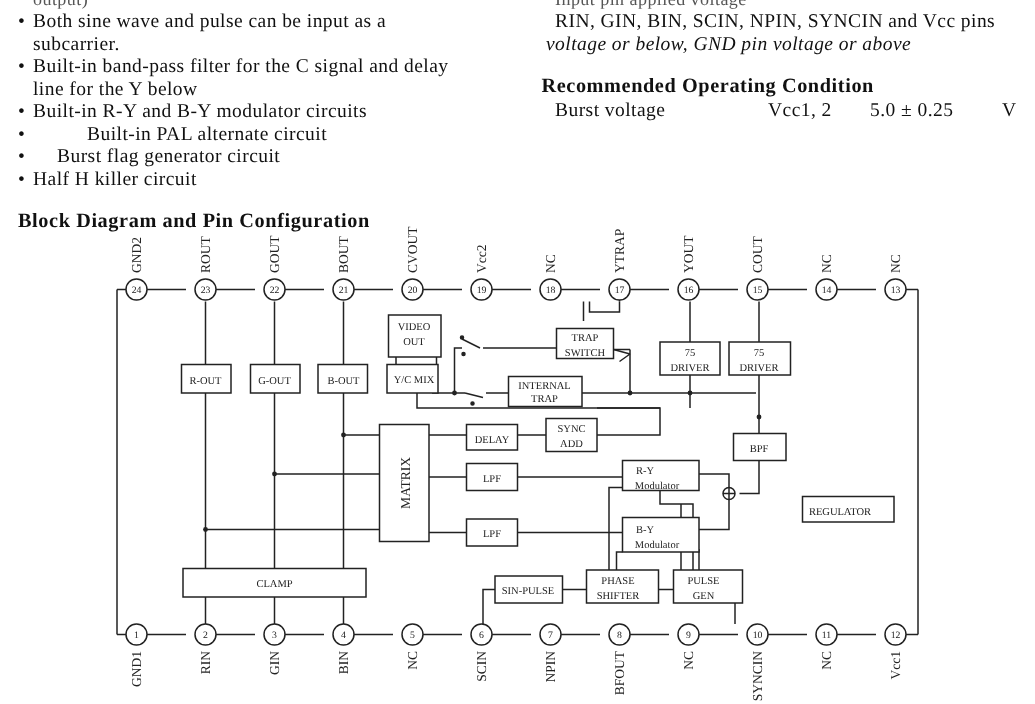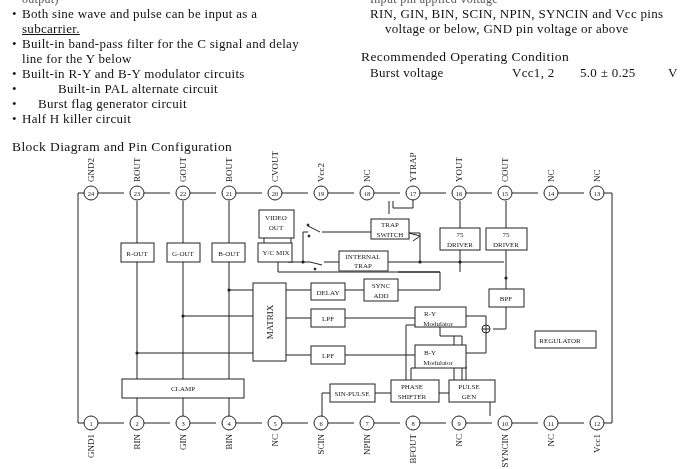--- a/index.html
+++ b/index.html
@@ -1,56 +1,56 @@
 <!DOCTYPE html>
 <html><head>
 <meta charset="utf-8">
 <style>
   html, body { margin: 0; padding: 0; background: #ffffff; }
   body { width: 690px; height: 469px; position: relative; overflow: hidden; font-family: "Liberation Serif", serif; color: #111; }
   .txt { position: absolute; font-size: 13px; line-height: 15px; white-space: nowrap; letter-spacing: 0.3px; }
   .cut { color: #555; font-size: 12px; top: -8px; }
   .bullet { position: absolute; font-size: 13px; line-height: 15px; }
-  .h { position: absolute; font-weight: normal; font-size: 13.5px; letter-spacing: 0.4px; white-space: nowrap; }
+  .h { position: absolute; font-weight: bold; font-size: 13.5px; letter-spacing: 0.4px; white-space: nowrap; }
   #diagram { position: absolute; left: 0; top: 0; }
   #diagram text { font-family: "Liberation Serif", serif; }
   .blk { font-size: 7px; fill: #222; }
   .pinlbl { font-family: "Liberation Sans", sans-serif; font-size: 9px; fill: #222; }
   .pinnum { font-size: 6.5px; fill: #222; }
 </style>
 </head>
 <body>
 
 <div class="txt cut" style="left:22px;">output)</div>
 
 <div>
   <span class="bullet" style="left:12px;top:6px;">•</span>
   <div class="txt" style="left:22px;top:6px;text-align:right;">Both sine wave and pulse can be input as a</div>
-  <div class="txt" style="left:22px;top:21px;text-decoration:underline;">subcarrier.</div>
+  <div class="txt" style="left:22px;top:21px;">subcarrier.</div>
 
   <span class="bullet" style="left:12px;top:36px;">•</span>
   <div class="txt" style="left:22px;top:36px;font-family:Liberation Serif, serif;">Built-in band-pass filter for the C signal and delay</div>
   <div class="txt" style="left:22px;top:51px;">line for the Y below</div>
 
   <span class="bullet" style="left:12px;top:66px;">•</span>
   <div class="txt" style="left:22px;top:66px;">Built-in R-Y and B-Y modulator circuits</div>
 
   <span class="bullet" style="left:12px;top:81px;">•</span>
   <div class="txt" style="left:22px;top:81px;margin-left:36px;">Built-in PAL alternate circuit</div>
 
   <span class="bullet" style="left:12px;top:96px;">•</span>
   <div class="txt" style="left:38px;top:96px;">Burst flag generator circuit</div>
 
   <span class="bullet" style="left:12px;top:111px;">•</span>
   <div class="txt" style="left:22px;top:111px;">Half H killer circuit</div>
 </div>
 
 <div class="txt cut" style="left:370px;">Input pin applied voltage</div>
 <div class="txt" style="left:370px;top:6px;">RIN, GIN, BIN, SCIN, NPIN, SYNCIN and Vcc pins</div>
-<div class="txt" style="left:385px;top:21px;">voltage or below, GND pin voltage or above</div>
+<div class="txt" style="left:364px;top:21px;font-style:italic;">voltage or below, GND pin voltage or above</div>
 
 <div class="h" style="left:361px;top:49px;">Recommended Operating Condition</div>
 <div class="txt" style="left:370px;top:65px;">Burst voltage</div>
 <div class="txt" style="left:512px;top:65px;">Vcc1, 2</div>
 <div class="txt" style="left:580px;top:65px;">5.0 ± 0.25</div>
 <div class="txt" style="left:668px;top:65px;">V</div>
 
 <div class="h" style="left:12px;top:139px;text-align:center;">Block Diagram and Pin Configuration</div>
 
 <svg id="diagram" width="690" height="469" viewBox="0 0 690 469">

